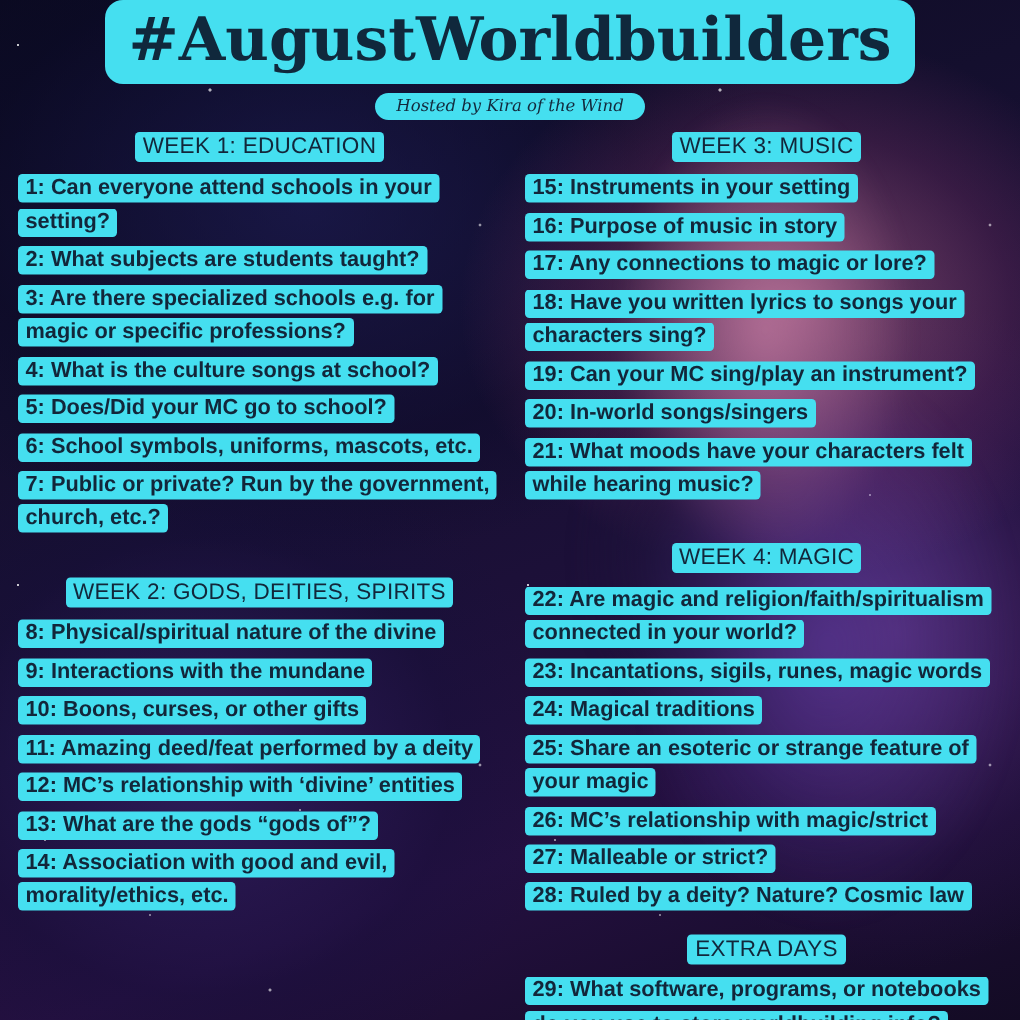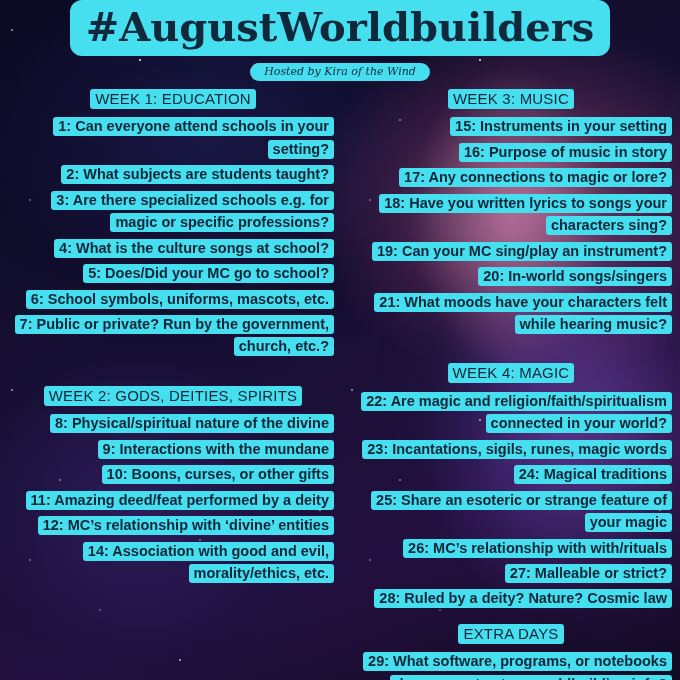--- a/index.html
+++ b/index.html
@@ -119,21 +119,21 @@
 
   .section { margin-bottom: 12px; }
   .section-head {
     font-size: 15px;
     font-weight: normal;
     letter-spacing: 0.2px;
     margin: 0 0 5px 0;
   }
   .head-center { text-align: center; }
   .head-left { text-align: center; }
-  .items { margin: 0; text-align: right; }
+  .items { margin: 0; }
   .item {
     font-size: 14.5px;
     font-weight: bold;
     margin: 0 0 3px 0;
   }
   .section-gap { height: 14px; }
 </style>
 </head>
 <body>
 
@@ -174,20 +174,21 @@
         <div class="section">
           <div class="section-head head-center">
             <span class="hl">WEEK 2: GODS, DEITIES, SPIRITS</span>
           </div>
           <div class="items">
             <div class="item"><span class="hl">8: Physical/spiritual nature of the divine</span></div>
             <div class="item"><span class="hl">9: Interactions with the mundane</span></div>
             <div class="item"><span class="hl">10: Boons, curses, or other gifts</span></div>
             <div class="item"><span class="hl">11: Amazing deed/feat performed by a deity</span></div>
             <div class="item"><span class="hl">12: MC’s relationship with ‘divine’ entities</span></div>
+            <div class="item"><span class="hl">13: What are the gods “gods of”?</span></div>
             <div class="item"><span class="hl">14: Association with good and evil, morality/ethics, etc.</span></div>
           </div>
         </div>
 
       </div>
 
       <div class="col col-right">
 
         <div class="section">
           <div class="section-head head-center">
@@ -208,21 +209,21 @@
 
         <div class="section">
           <div class="section-head head-center">
             <span class="hl">WEEK 4: MAGIC</span>
           </div>
           <div class="items">
             <div class="item"><span class="hl">22: Are magic and religion/faith/spiritualism connected in your world?</span></div>
             <div class="item"><span class="hl">23: Incantations, sigils, runes, magic words</span></div>
             <div class="item"><span class="hl">24: Magical traditions</span></div>
             <div class="item"><span class="hl">25: Share an esoteric or strange feature of your magic</span></div>
-            <div class="item"><span class="hl">26: MC’s relationship with with/rituals</span></div>
+            <div class="item"><span class="hl">26: MC’s relationship with magic/strict</span></div>
             <div class="item"><span class="hl">27: Malleable or strict?</span></div>
             <div class="item"><span class="hl">28: Ruled by a deity? Nature? Cosmic law</span></div>
           </div>
         </div>
 
         <div class="section">
           <div class="section-head head-left">
             <span class="hl">EXTRA DAYS</span>
           </div>
           <div class="items">

